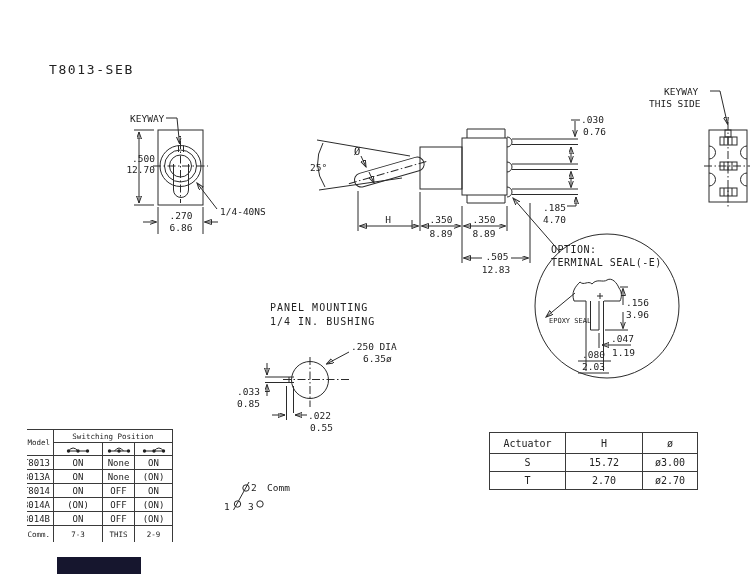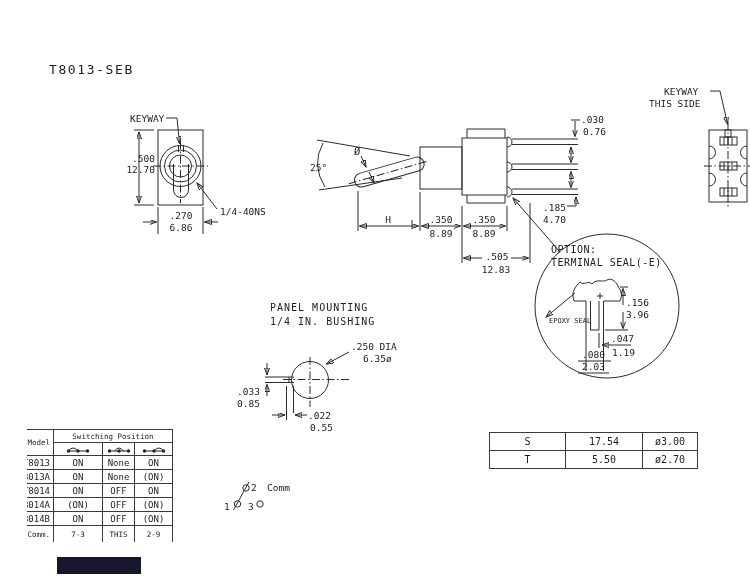--- a/index.html
+++ b/index.html
@@ -290,28 +290,33 @@
   </tbody>
     </table>
 
   <table class="actuator-table">
     <colgroup>
         <col style="width:76px">
         <col style="width:77px">
         <col style="width:55px">
       </colgroup>
     <tbody>
+        <tr class="h1">
+      <td>Actuator</td>
+      <td>H</td>
+      <td>ø</td>
+    </tr>
     <tr>
       <td>S</td>
-      <td>17.54</td>
+      <td>15.72</td>
       <td>ø3.00</td>
     </tr>
     <tr>
       <td>T</td>
-      <td>5.50</td>
+      <td>2.70</td>
       <td>ø2.70</td>
     </tr>
   </tbody>
     </table>
 
   <div class="footer-bar"></div>
 
 </div>
 
 </body></html>

